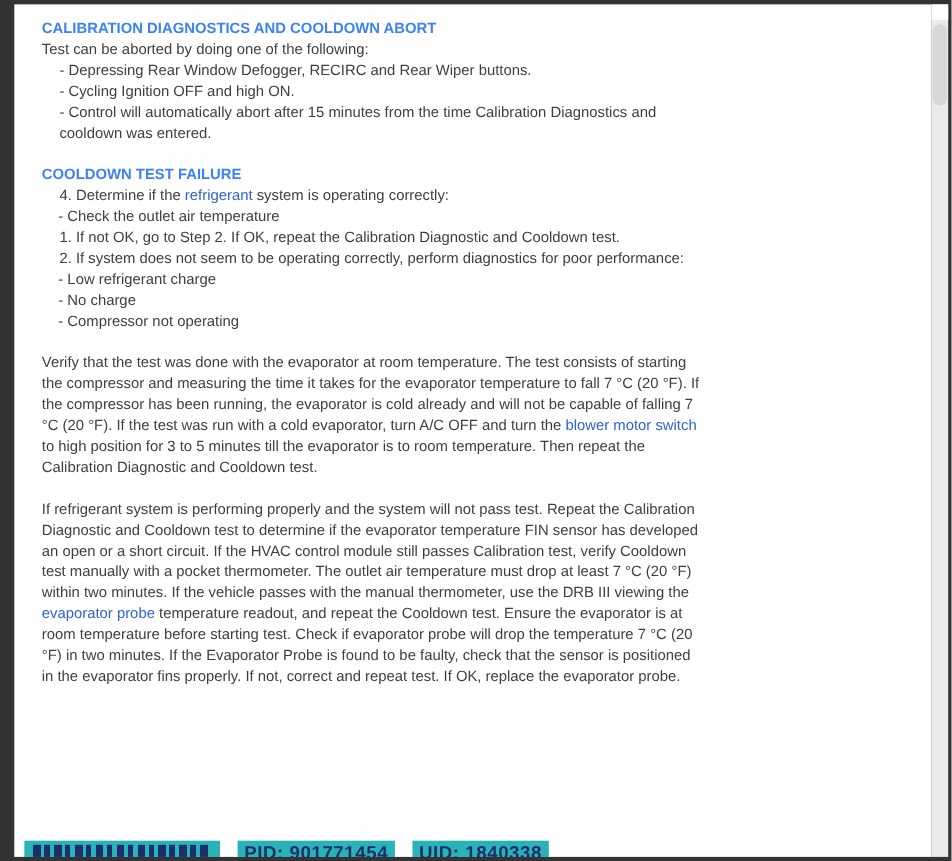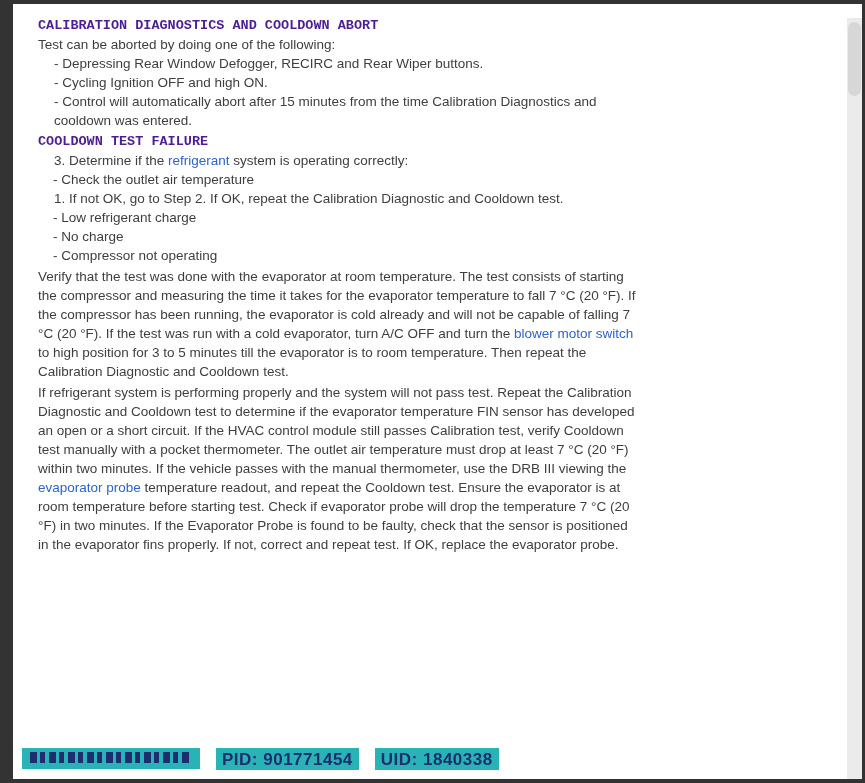--- a/index.html
+++ b/index.html
@@ -9,38 +9,38 @@
     background: var(--frame, #333333);
     font-family: "Liberation Sans", sans-serif;
   }
   .doc {
     position:absolute; left:13px; top:4px;
     width:834px; height:775px;
     background:#ffffff; overflow:hidden;
   }
   .content { padding:12px 0 0 23px; width:627px; }
   .blk { font-size:13.5px; line-height:19px; color:#3e3e3e; padding-left:2px; }
-  .blk.h { font-weight:bold; color:#4c1d95;font-family:Liberation Mono, monospace; }
-  .blk.gap { margin-top:2px; }
+  .blk.h { font-weight:bold; color:#3b82f6; }
+  .blk.gap { margin-top:19px; }
   .blk.li { padding-left:5px;margin-left:13px; }
   .blk.sub { padding-left:17px; }
   .b { font-weight:normal; }
   a.lnk { color: var(--link, #2b64cf); text-decoration:none; cursor:pointer; }
 
   
   .scrollbar {
     position:absolute; left:847px; top:4px; width:15px; height:775px;
     background:#ebebeb;
   }
   .scroll-corner { position:absolute; top:0; left:0; width:15px; height:14px; background:#ffffff; }
   .scroll-thumb { position:absolute; top:18px; left:1px; width:13px; height:74px; background:#d7d7d7; border-radius:7px; }
 
   
   .watermark {
-    position:absolute; left:9px; bottom:0; height:31px;
+    position:absolute; left:9px; bottom:0; height:15px;
     overflow:hidden; display:flex; gap:16px; align-items:flex-start;
   }
   .wm {
     background: var(--wmbg, #2ab3b6); color: var(--wmtx, #1c2e6e);
     font-weight:bold; font-size:17px; line-height:21px;
     padding:1px 6px 0 6px; white-space:nowrap; letter-spacing:0.5px;
   }
   .wm-logo {
     width:178px; height:21px; background: var(--wmbg, #2ab3b6);
     position:relative; flex:0 0 auto;
@@ -56,23 +56,24 @@
 <body>
 
 <div class="doc">
   <div class="content" id="doc-content">
       <div class="blk h"><span>CALIBRATION DIAGNOSTICS AND COOLDOWN ABORT</span></div>
       <div class="blk p"><span>Test can be aborted by doing one of the following:</span></div>
       <div class="blk li"><span>- Depressing Rear Window Defogger, RECIRC and Rear Wiper buttons.</span></div>
       <div class="blk li"><span>- Cycling Ignition OFF and high ON.</span></div>
       <div class="blk li"><span>- Control will automatically abort after </span><span class="b">15 minutes</span><span> from the time Calibration Diagnostics and cooldown was entered.</span></div>
       <div class="blk h gap"><span>COOLDOWN TEST FAILURE</span></div>
-      <div class="blk li"><span>3. Determine if the </span><a class="lnk" href="#">refrigerant</a><span> system is operating correctly:</span></div>
+      <div class="blk li"><span>4. Determine if the </span><a class="lnk" href="#">refrigerant</a><span> system is operating correctly:</span></div>
       <div class="blk sub"><span>- Check the outlet air temperature</span></div>
       <div class="blk li"><span>1. If not OK, go to Step 2. If OK, repeat the Calibration Diagnostic and Cooldown test.</span></div>
+      <div class="blk li"><span>2. If system does not seem to be operating correctly, perform diagnostics for poor performance:</span></div>
       <div class="blk sub"><span>- Low refrigerant charge</span></div>
       <div class="blk sub"><span>- No charge</span></div>
       <div class="blk sub"><span>- Compressor not operating</span></div>
       <div class="blk p gap"><span>Verify that the test was done with the evaporator at room temperature. The test consists of starting the compressor and measuring the time it takes for the evaporator temperature to fall </span><span class="b">7 °C (20 °F)</span><span>. If the compressor has been running, the evaporator is cold already and will not be capable of falling </span><span class="b">7 °C (20 °F)</span><span>. If the test was run with a cold evaporator, turn A/C OFF and turn the </span><a class="lnk" href="#">blower motor switch</a><span> to high position for </span><span class="b">3 to 5 minutes</span><span> till the evaporator is to room temperature. Then repeat the Calibration Diagnostic and Cooldown test.</span></div>
       <div class="blk p gap"><span>If refrigerant system is performing properly and the system will not pass test. Repeat the Calibration Diagnostic and Cooldown test to determine if the evaporator temperature FIN sensor has developed an open or a short circuit. If the HVAC control module still passes Calibration test, verify Cooldown test manually with a pocket thermometer. The outlet air temperature must drop at least </span><span class="b">7 °C (20 °F)</span><span> within </span><span class="b">two minutes</span><span>. If the vehicle passes with the manual thermometer, use the DRB III viewing the </span><a class="lnk" href="#">evaporator probe</a><span> temperature readout, and repeat the Cooldown test. Ensure the evaporator is at room temperature before starting test. Check if evaporator probe will drop the temperature </span><span class="b">7 °C (20 °F)</span><span> in </span><span class="b">two minutes</span><span>. If the Evaporator Probe is found to be faulty, check that the sensor is positioned in the evaporator fins properly. If not, correct and repeat test. If OK, replace the evaporator probe.</span></div>
     </div>
 
   <div class="watermark">
     <span class="wm-logo"></span>
     <span class="wm">PID: 901771454</span>

